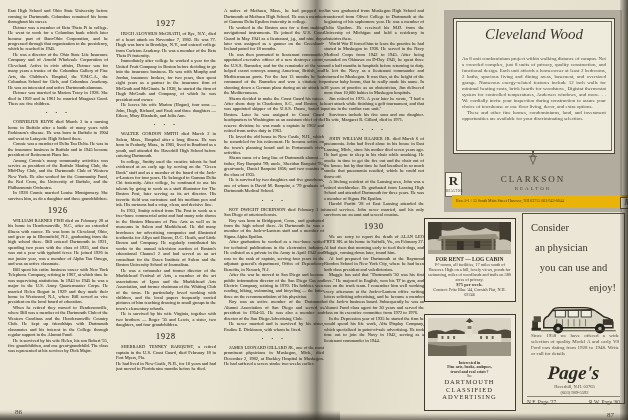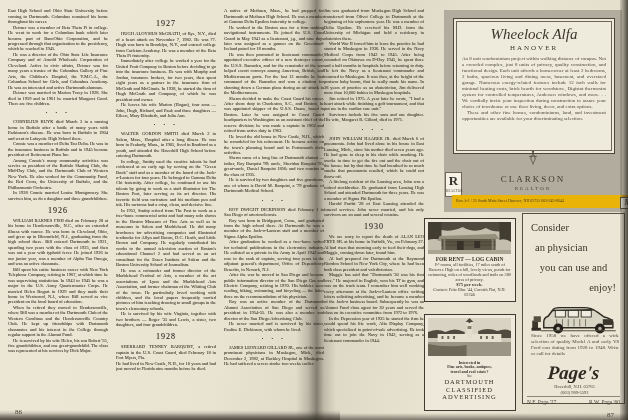--- a/index.html
+++ b/index.html
@@ -170,22 +170,21 @@
           <div class="yr">1930</div>
           <p class="ind">We are sorry to report the death of ALAN LEO FRYE SR. at his home in Suffolk, Va., on February 27. Al had risen that morning early to feed their dogs, and Maggie, coming down later, found him.</p>
           <p class="ind">Al had prepared for Dartmouth at the Raymond Riordon School in New York City, where he had been both class president and valedictorian.</p>
           <p class="ind">Maggie has said that "Dartmouth '30 was his first love." He majored in English, won his 'D' in gym, and was on the track team. I remember him well working every afternoon at the Jack-o-Lantern office writing letters soliciting advertising, and he became a member of the Jack-o business board. Subsequently he was an Alumni Fund class agent for 30 years and served the class on its executive committee from 1972 to 1976.</p>
           <p class="ind">In the Depression year of 1935 he started the firm he would spend his life work, Alfa Display Company, which specialized in point-of-sale advertising. He took time out to join the Navy in 1942, serving as a lieutenant commander in 1944.</p>
         </div>
     </div>
 
     <div class="ad-wheelock">
       <div class="wbox">
-        <div class="wtitle">Wheelock Alfa</div>
-        <div class="wsub">HANOVER</div>
+        <div class="wtitle">Cleveland Wood</div>
         <div class="wbody m">
           <div class="mi">
             <p>An 8 unit condominium project within walking distance of campus. Not a crowded complex, just 8 units of privacy, quality construction, and functional design. Each unit affords a homeowner at least 2 bedrooms, 2 baths, spacious living and dining areas, basement, and oversized garage. Numerous energy-related features include 12 inch walls for minimal heating costs, brick hearth for woodstove, Digistat thermostat system for controlled temperatures, Andersen windows, and more. . . We cordially invite your inspection during construction to assure your choice of townhouse or one floor living, decor, and extra options.</p>
             <p class="b2">These and other fine homes, condominiums, land, and investment opportunities are available for your discriminating selection.</p>
           </div>
         </div>
       </div>
       <svg class="lantern" width="12" height="15" viewBox="0 0 20 26">
         <circle cx="10" cy="3" r="2" fill="#55503f"></circle>
         <rect x="9" y="4" width="2" height="4" fill="#55503f"></rect>

